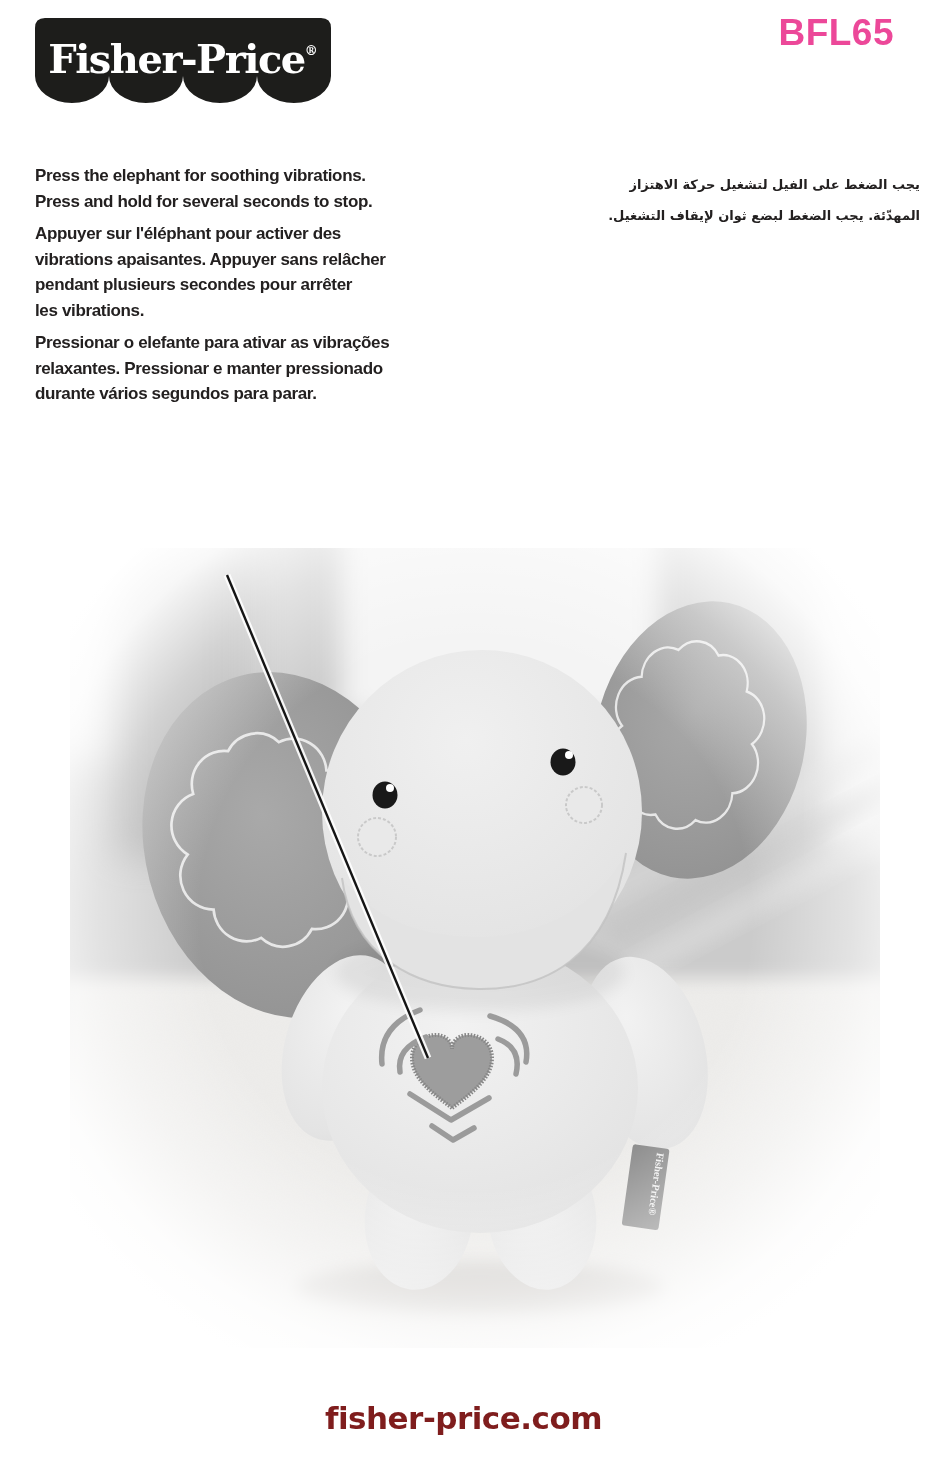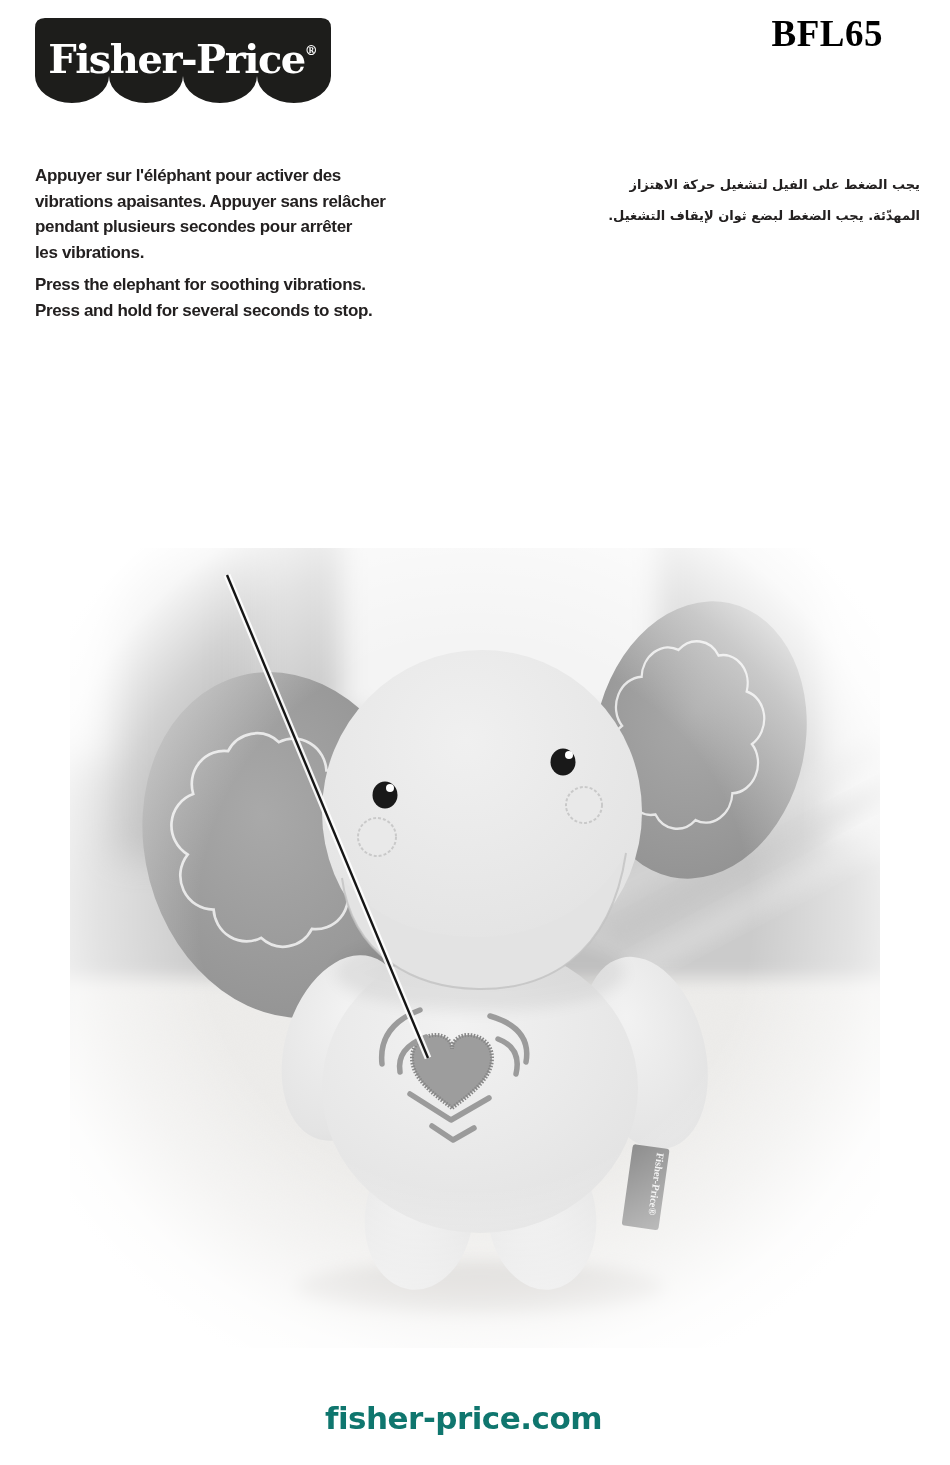--- a/index.html
+++ b/index.html
@@ -10,23 +10,23 @@
   
   .logo{position:absolute;left:35px;top:18px;width:296px;height:98px;z-index:4;}
   .logo svg{position:absolute;left:0;top:0;}
   .logo-text{
     position:absolute;left:0;top:2px;width:296px;height:62px;line-height:62px;
     text-align:center;color:#ffffff;font-family:"DejaVu Serif",serif;font-weight:bold;
     font-size:40px;letter-spacing:-1.5px;white-space:nowrap;
   }
   .logo-reg{font-size:13px;vertical-align:18px;letter-spacing:0;}
   .model{
-    position:absolute;top:12px;right:44px;z-index:4;
-    font-family:Liberation Serif, serif;font-weight:bold;font-size:37px;
-    color:#000000;letter-spacing:0.5px;
+    position:absolute;top:12px;right:33px;z-index:4;
+    font-family:Liberation Sans, sans-serif;font-weight:bold;font-size:37px;
+    color:#ec4899;letter-spacing:0.5px;
   }
   
   .col{position:absolute;top:163px;z-index:3;}
   .col-left{left:35px;width:448px;}
   .col-right{left:484px;width:436px;}
   .para{
     font-weight:bold;font-size:17px;line-height:25.5px;letter-spacing:-0.35px;
     color:#232020;white-space:pre-line;margin:0 0 7px 0;
   }
   .para.arabic{
@@ -38,44 +38,47 @@
     position:absolute;left:70px;top:548px;width:810px;height:800px;z-index:1;
     box-shadow:inset 0 0 55px 45px #ffffff;
   }
   .photo svg{display:block;}
   
   .overlay{position:absolute;left:0;top:0;width:950px;height:1465px;z-index:6;pointer-events:none;}
   
   .footer{
     position:absolute;left:0;right:0;top:1400px;text-align:center;z-index:4;
     font-family:"DejaVu Sans",sans-serif;font-weight:bold;font-size:31px;
-    color:#0f766e;letter-spacing:-0.5px;
+    color:#7f1d1d;letter-spacing:-0.5px;
   }
 </style>
 </head>
 <body>
 
 <div class="page">
 
   <div class="logo">
     <svg width="296" height="98" viewBox="0 0 296 98">
       <path d="M 10 0 H 286 Q 296 0 296 10 V 58 A 37 27 0 0 1 222 58 A 37 27 0 0 1 148 58 A 37 27 0 0 1 74 58 A 37 27 0 0 1 0 58 V 10 Q 0 0 10 0 Z" fill="#1d1d1b"></path>
     </svg>
     <div class="logo-text"><span>Fisher-Price</span><span class="logo-reg">®</span></div>
   </div>
 
   <div class="model">BFL65</div>
 
   <div class="col col-left">
+    <p class="para">Press the elephant for soothing vibrations.
+Press and hold for several seconds to stop.</p>
     <p class="para">Appuyer sur l'éléphant pour activer des
 vibrations apaisantes. Appuyer sans relâcher
 pendant plusieurs secondes pour arrêter
 les vibrations.</p>
-    <p class="para">Press the elephant for soothing vibrations.
-Press and hold for several seconds to stop.</p>
+    <p class="para">Pressionar o elefante para ativar as vibrações
+relaxantes. Pressionar e manter pressionado
+durante vários segundos para parar.</p>
   </div>
 
   <div class="col col-right">
     <p class="para arabic" dir="rtl">يجب الضغط على الفيل لتشغيل حركة الاهتزاز
 المهدّئة. يجب الضغط لبضع ثوان لإيقاف التشغيل.</p>
   </div>
 
   <div class="photo">
     <svg width="810" height="800" viewBox="0 0 810 800">
       <defs>

